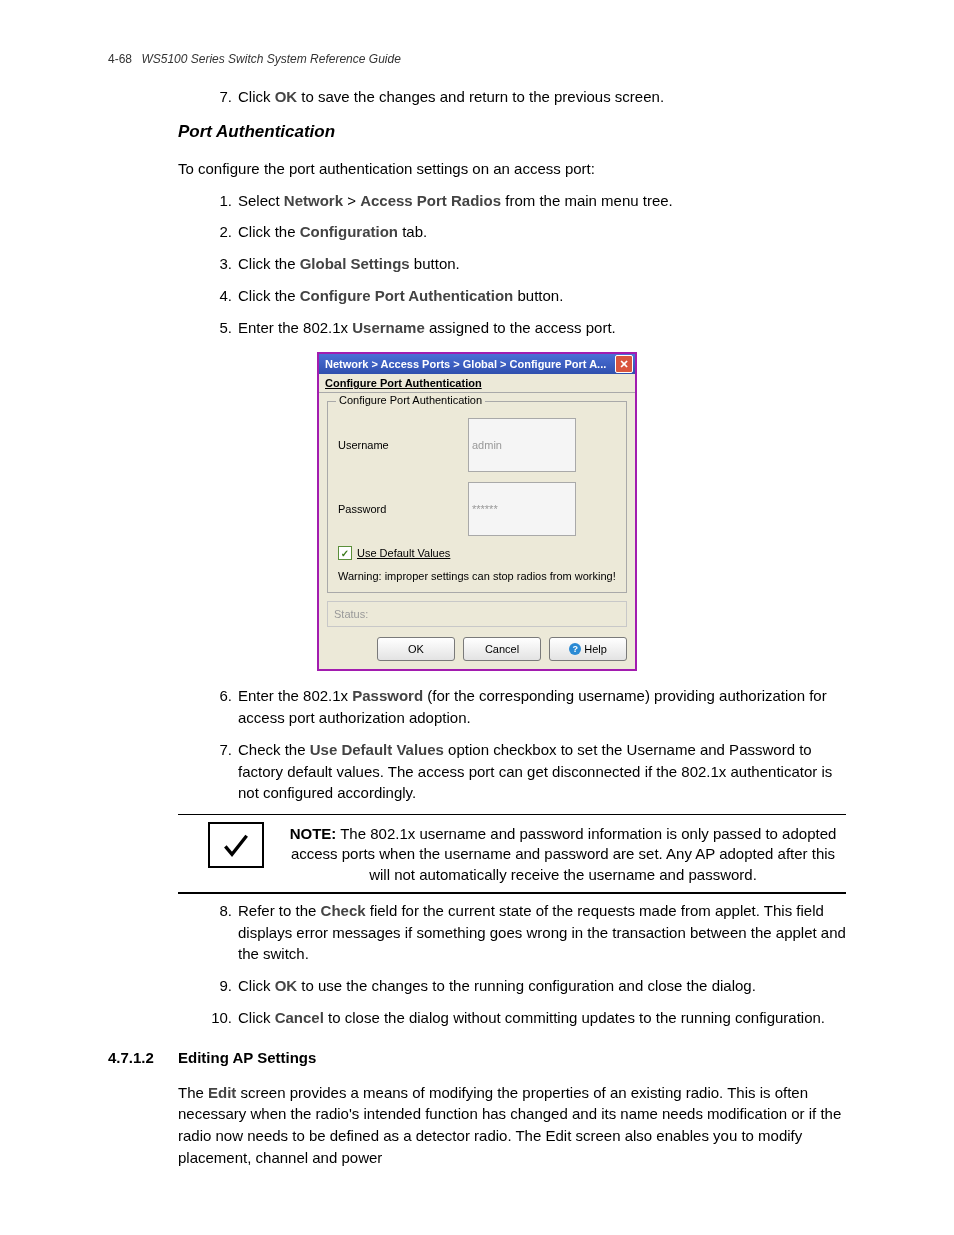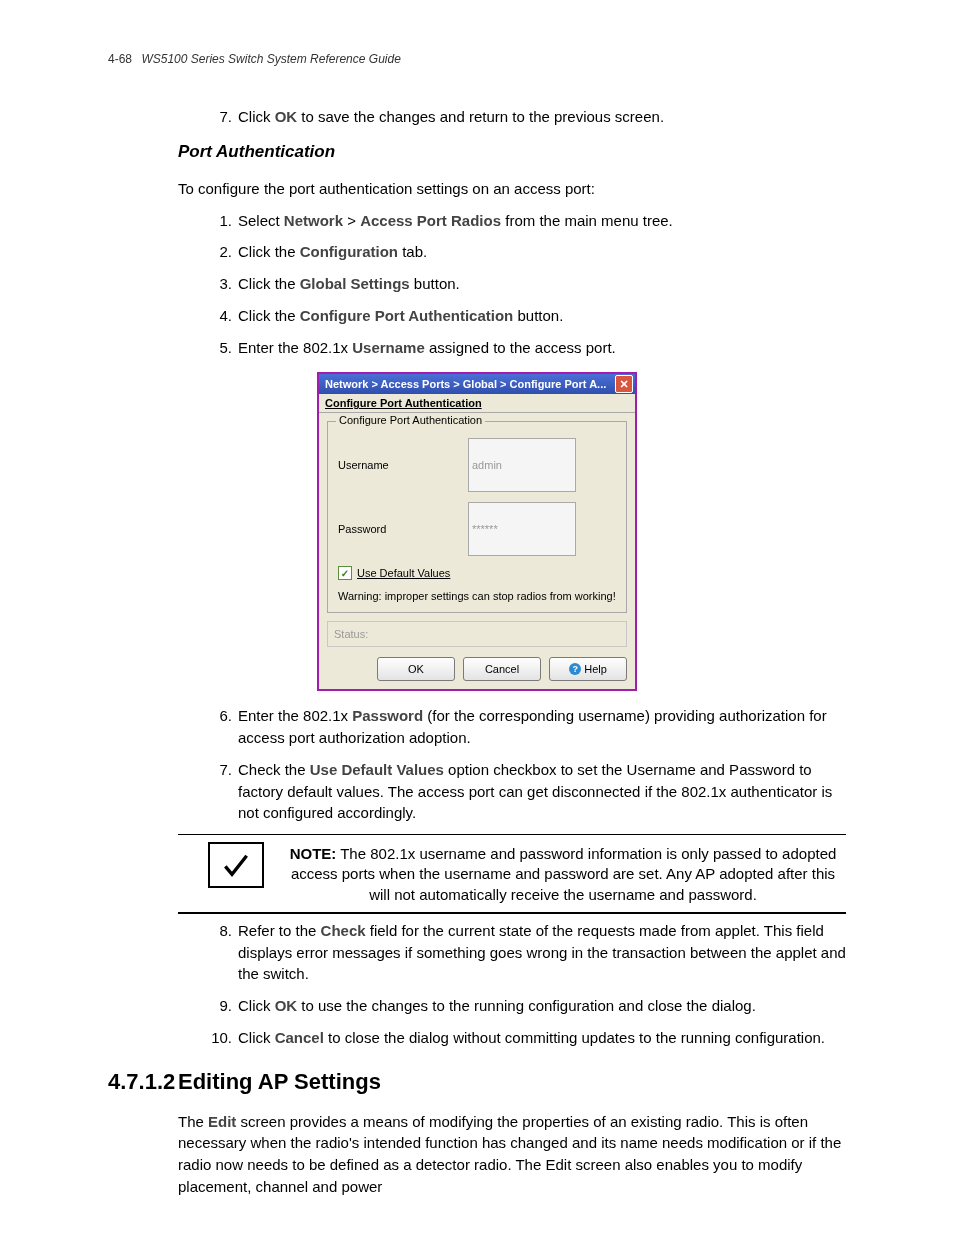--- a/index.html
+++ b/index.html
@@ -10,21 +10,21 @@
     color: #000;
     width: 954px;
   }
   .page {
     padding: 52px 108px 60px 108px;
   }
   .page-header {
     font-size: 12px;
     font-style: italic;
     color: #333;
-    margin-bottom: 40px;
+    margin-bottom: 20px;
   }
   .page-header .pnum {
     font-style: normal;
     margin-right: 6px;
   }
   .ol-list {
     margin: 0;
     padding: 0 0 0 100px;
   }
   .ol-item {
@@ -46,21 +46,21 @@
     font-size: 17px;
     margin: 14px 0 8px 70px;
   }
   .para {
     font-size: 15px;
     line-height: 1.45;
     margin: 16px 0 10px 70px;
   }
   .sec-head {
     font-weight: bold;
-    font-size: 22px;
+    font-size: 15px;
     margin: 20px 0 12px 0;
     display: flex;
   }
   .sec-head .secnum { min-width: 70px; }
   .dialog-wrap {
     display: flex;
     justify-content: center;
     margin: 14px 0 14px 0;
   }
   .dialog {

